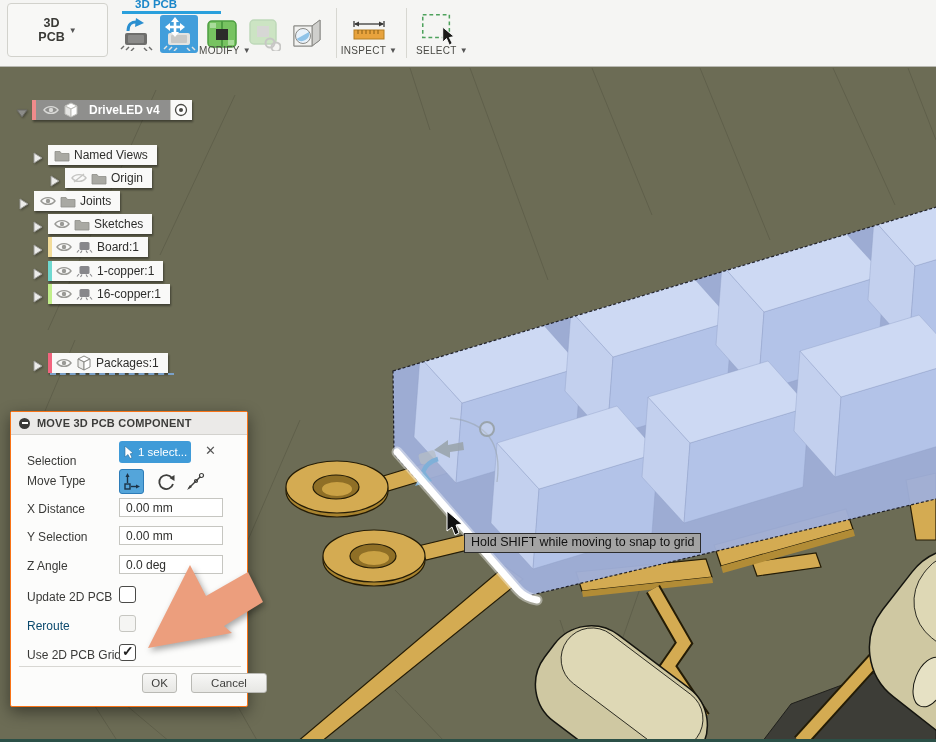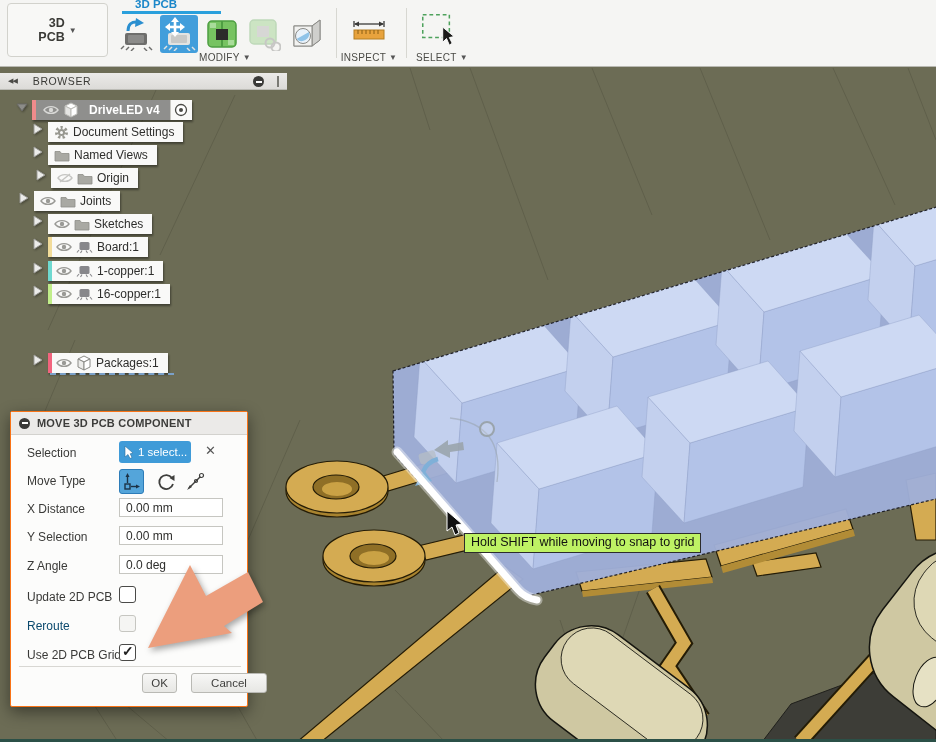--- a/index.html
+++ b/index.html
@@ -11,45 +11,45 @@
   #viewport-svg { position:absolute; left:0; top:0; z-index:1; }
   #bottom-strip { position:absolute; left:0; bottom:0; width:936px; height:3px;
                   background:#2b5047; z-index:2; }
 
   
   #toolbar { position:absolute; left:0; top:0; width:936px; height:67px;
              background:#f5f5f3; border-bottom:1px solid #b9b9b2; z-index:10; }
   #ws-btn { position:absolute; left:7px; top:3px; width:101px; height:54px;
             background:#f8f8f6; border:1px solid #d2d2cc; border-radius:4px;
             display:flex; align-items:center; justify-content:center; gap:4px; }
-  #ws-txt { text-align:right; font-size:12.5px; font-weight:bold; color:#3a3a36; line-height:14px; }
+  #ws-txt { text-align:center; font-size:12.5px; font-weight:bold; color:#3a3a36; line-height:14px; }
   .caret { font-size:8px; color:#555; }
   #tab-3dpcb { position:absolute; left:135px; top:-2px; font-size:11.5px; font-weight:bold;
                color:#1b87c9; }
   #tab-underline { position:absolute; left:122px; top:11px; width:99px; height:3px; background:#2aa0dc; }
   .tb-icon { position:absolute; top:15px; width:38px; height:38px; display:flex;
              align-items:center; justify-content:center; }
   .tb-active { background:#429edb; border-radius:3px; }
-  .tb-label { position:absolute; top:52px; font-size:10px; color:#4a4a45; letter-spacing:.3px;
+  .tb-label { position:absolute; top:45px; font-size:10px; color:#4a4a45; letter-spacing:.3px;
               display:flex; align-items:center; gap:3px; justify-content:center;text-align:right; }
   .tb-sep { position:absolute; top:8px; width:1px; height:50px; background:#d7d7d1; }
 
   
   #browser-header { position:absolute; left:0; top:73px; width:287px; height:17px;
       background:linear-gradient(#ebeae8,#dcdbd8); border-bottom:1px solid #bcbcb6;
       display:flex; align-items:center; z-index:11; }
   #browser-collapse { font-size:7px; color:#4a4a46; margin-left:8px; letter-spacing:-1px; }
   #browser-title { font-size:10.5px; color:#3a3a36; letter-spacing:.6px; margin-left:16px; }
   .minus-circle { width:11px; height:11px; border-radius:50%; background:#3a3a38;
       position:relative; display:inline-block; }
   .minus-circle::after { content:""; position:absolute; left:2.5px; top:4.5px; width:6px; height:2px; background:#fff; }
   #browser-minus { position:absolute; right:23px; top:3px; }
   #browser-grip { position:absolute; right:8px; top:3px; width:2px; height:11px; background:#7a7a74; }
 
-  .trow { position:absolute; height:20px; display:flex; align-items:flex-start; z-index:11; }
+  .trow { position:absolute; height:20px; display:flex; align-items:flex-end; z-index:11; }
   .tri { margin-right:3px; filter:drop-shadow(1px 1px 1px rgba(0,0,0,.35)); }
   .tbox { height:20px; display:flex; align-items:center; gap:4px; padding-right:9px;
           background:#f9f9f8; box-shadow:1px 2px 2px rgba(0,0,0,.4); }
   .tbox .lbl { font-size:12px; color:#2e2e2c; white-space:nowrap; }
   .cbar { width:4px; height:20px; flex:0 0 4px; }
   .rootbox { background:#8f8f8d; }
   .rootbox .lbl { color:#fff; font-weight:bold; padding:0 6px; }
   .radio-cell { width:22px; height:20px; background:#f9f9f8; border-left:1px solid #c9c9c4;
                 display:flex; align-items:center; justify-content:center; }
   .dashed-under { position:absolute; left:50px; top:20px; width:124px;
@@ -80,21 +80,21 @@
   .chk.disabled { border-color:#c6c6c1; background:#f5f5f3; }
   .chk[data-checked="true"]::after { content:"\2713"; position:absolute; left:2px; top:-2px;
          font-size:14px; font-weight:bold; color:#222; }
   #dlg-divider { position:absolute; left:8px; top:254px; width:222px; border-top:1px solid #d8d7d3; }
   .dlg-btn { position:absolute; top:261px; height:20px; background:linear-gradient(#f7f7f6,#e7e7e4);
              border:1px solid #b9b9b4; border-radius:3px; font-size:11.5px; color:#3f3f3d;
              display:flex; align-items:center; justify-content:center;
              font-family:"Liberation Sans",sans-serif; }
 
   
-  #tooltip { position:absolute; left:464px; top:533px; height:20px; background:#bef264;
+  #tooltip { position:absolute; left:464px; top:533px; height:20px; background:#a3a3a3;
              border:1px solid #2c2c2c; font-size:12.5px; color:#111; white-space:nowrap;
              padding:1px 6px; z-index:15; }
   #arrow-overlay { position:absolute; left:0; top:0; z-index:30; pointer-events:none; }
   #cursor-overlay { position:absolute; left:0; top:0; z-index:40; pointer-events:none; }
 </style>
 </head>
 <body>
 
 <div id="stage">
 
@@ -345,26 +345,20 @@
         <rect x="5" y="5" width="28" height="24" fill="none" stroke="#4ea25c" stroke-width="1.6" stroke-dasharray="4 3"></rect>
         <polygon points="26,18 26,34 30,30 33,37 36,35 33,29 38,28" fill="#1a1a18" stroke="#ffffff" stroke-width="1"></polygon>
       </svg>
     </div>
     <div class="tb-label" style="left:411px;width:62px">
       <span>SELECT</span>
       <span class="caret">▼</span>
     </div>
   </div>
 
-  <div id="browser-header">
-    <span id="browser-collapse">◀◀</span>
-    <span id="browser-title">BROWSER</span>
-    <span class="minus-circle" id="browser-minus"></span>
-    <span id="browser-grip"></span>
-  </div>
 
   <div class="trow" style="left:15px;top:100px">
     <svg class="tri" width="14" height="14">
       <polygon points="2,4 12,4 7,11" fill="#8c8c88" stroke="#6a6a66"></polygon>
       </svg>
     <div class="tbox rootbox">
       <span class="cbar" style="background:#ef8b8b"></span>
       <svg width="16" height="12" style="margin-left:3px">
         <path d="M1,6 C4,1.5 12,1.5 15,6 C12,10.5 4,10.5 1,6 Z" fill="none" stroke="#d8d8d6" stroke-width="1.4"></path>
         <circle cx="8" cy="6" r="2.2" fill="#d8d8d6"></circle>
@@ -377,47 +371,34 @@
       <span class="lbl">DriveLED v4</span>
       <span class="radio-cell" style="padding:0;margin-right:-9px">
         <svg width="14" height="14">
             <circle cx="7" cy="7" r="5.5" fill="#fff" stroke="#4a4a46" stroke-width="1.3"></circle>
         <circle cx="7" cy="7" r="2" fill="#4a4a46"></circle>
           </svg>
       </span>
     </div>
   </div>
 
-  <div class="trow" style="left:31px;top:122px">
-    <svg class="tri" width="14" height="14">
-      <polygon points="3,2 11,7 3,12" fill="#ececea" stroke="#9b9b97"></polygon>
-      </svg>
-    <div class="tbox pad-l">
-      <svg width="15" height="15">
-        <circle cx="7.5" cy="7.5" r="5" fill="none" stroke="#97978f" stroke-width="3" stroke-dasharray="2.2 2.2"></circle>
-        <circle cx="7.5" cy="7.5" r="3.6" fill="#97978f"></circle>
-          <circle cx="7.5" cy="7.5" r="1.5" fill="#f9f9f8"></circle>
-        </svg>
-      <span class="lbl">Document Settings</span>
-    </div>
-  </div>
 
   <div class="trow" style="left:31px;top:145px">
     <svg class="tri" width="14" height="14">
       <polygon points="3,2 11,7 3,12" fill="#ececea" stroke="#9b9b97"></polygon>
       </svg>
     <div class="tbox pad-l">
       <svg width="16" height="13">
         <path d="M1,2.5 L6,2.5 L7.5,4.5 L15,4.5 L15,12 L1,12 Z" fill="#a9a9a3" stroke="#8e8e88" stroke-width="0.8"></path>
         </svg>
       <span class="lbl">Named Views</span>
     </div>
   </div>
 
-  <div class="trow" style="left:34px;top:168px">
+  <div class="trow" style="left:48px;top:168px">
     <svg class="tri" width="14" height="14">
       <polygon points="3,2 11,7 3,12" fill="#ececea" stroke="#9b9b97"></polygon>
       </svg>
     <div class="tbox pad-l">
       <svg width="16" height="12" style="opacity:.55">
         <path d="M1,6 C4,1.5 12,1.5 15,6 C12,10.5 4,10.5 1,6 Z" fill="none" stroke="#9a9a96" stroke-width="1.4"></path>
         <line x1="3" y1="10" x2="13" y2="2" stroke="#9a9a96" stroke-width="1.4"></line>
         </svg>
       <svg width="16" height="13">
         <path d="M1,2.5 L6,2.5 L7.5,4.5 L15,4.5 L15,12 L1,12 Z" fill="#a9a9a3" stroke="#8e8e88" stroke-width="0.8"></path>
@@ -548,21 +529,21 @@
     </div>
     <span class="dashed-under" style="left:19px"></span>
   </div>
 
   <div id="dialog">
     <div id="dialog-header">
       <span class="minus-circle" style="margin-left:8px"></span>
       <span id="dialog-title">MOVE 3D PCB COMPONENT</span>
     </div>
 
-    <span class="dlg-label" style="top:34px">Selection</span>
+    <span class="dlg-label" style="top:42px">Selection</span>
     <div id="sel-btn">
       <svg width="10" height="13">
         <polygon points="1,0 1,11 4,8.5 6,12.5 8,11.5 6.2,7.8 9,7" fill="#fff" stroke="#2a6f9e" stroke-width="0.6"></polygon>
         </svg>
       <span>1 select...</span>
     </div>
     <span id="sel-clear">✕</span>
 
     <span class="dlg-label" style="top:62px">Move Type</span>
     <div class="mt-icon mt-active" style="left:108px">

